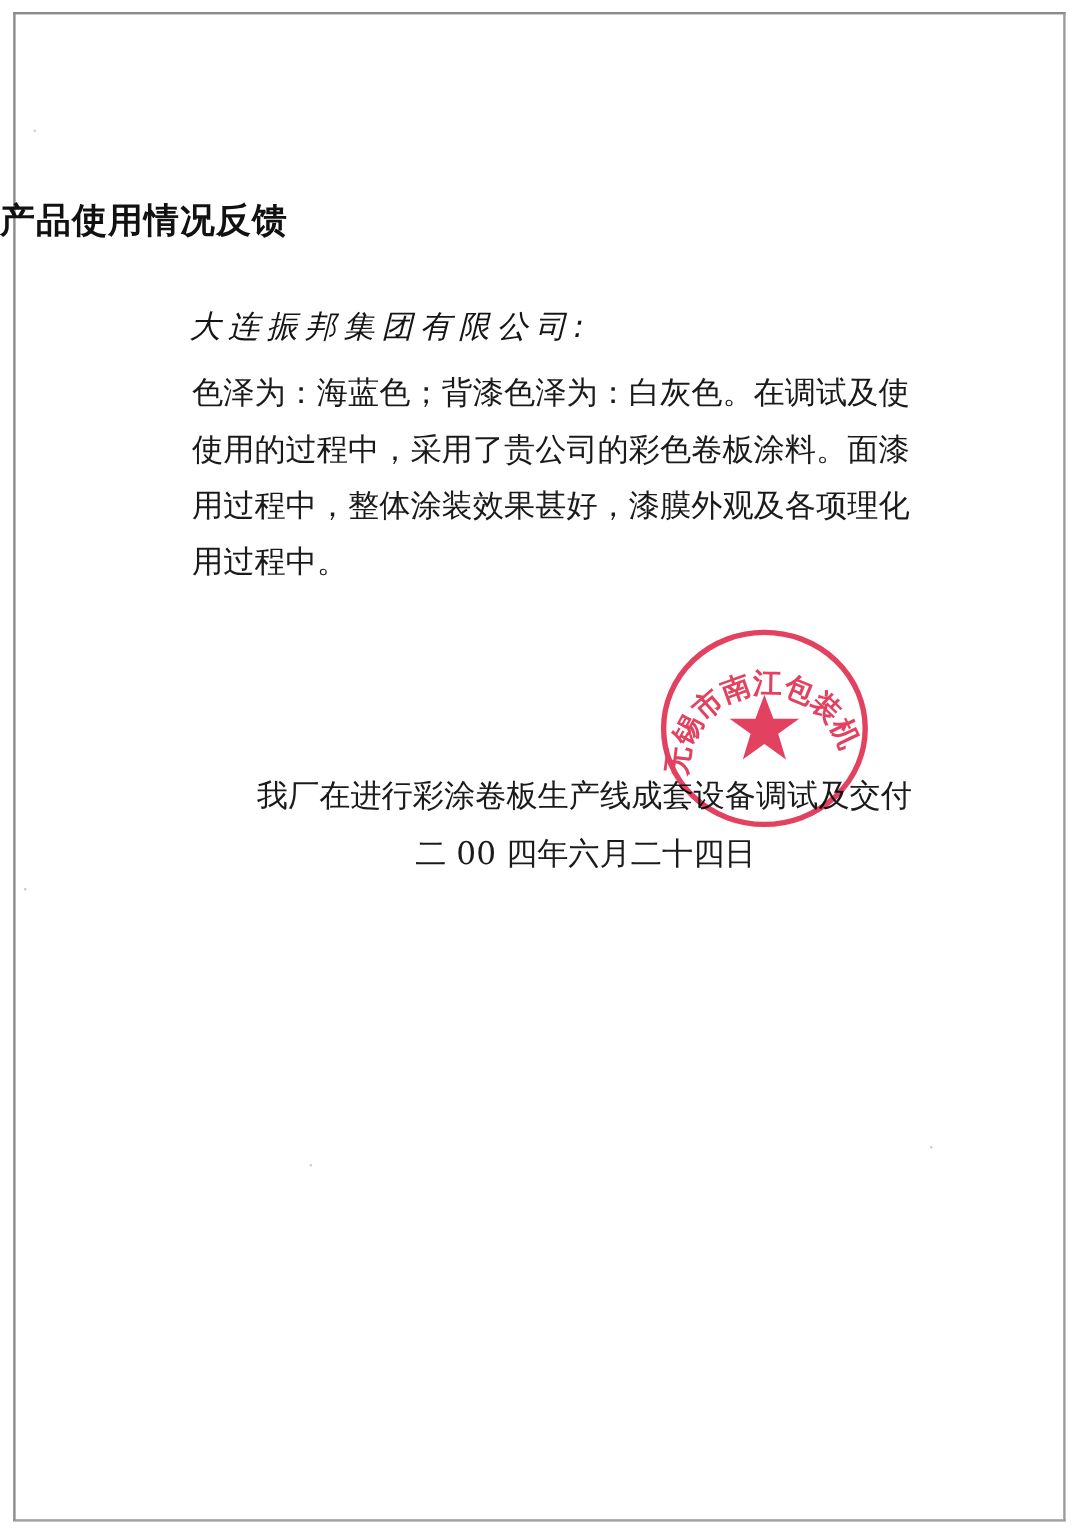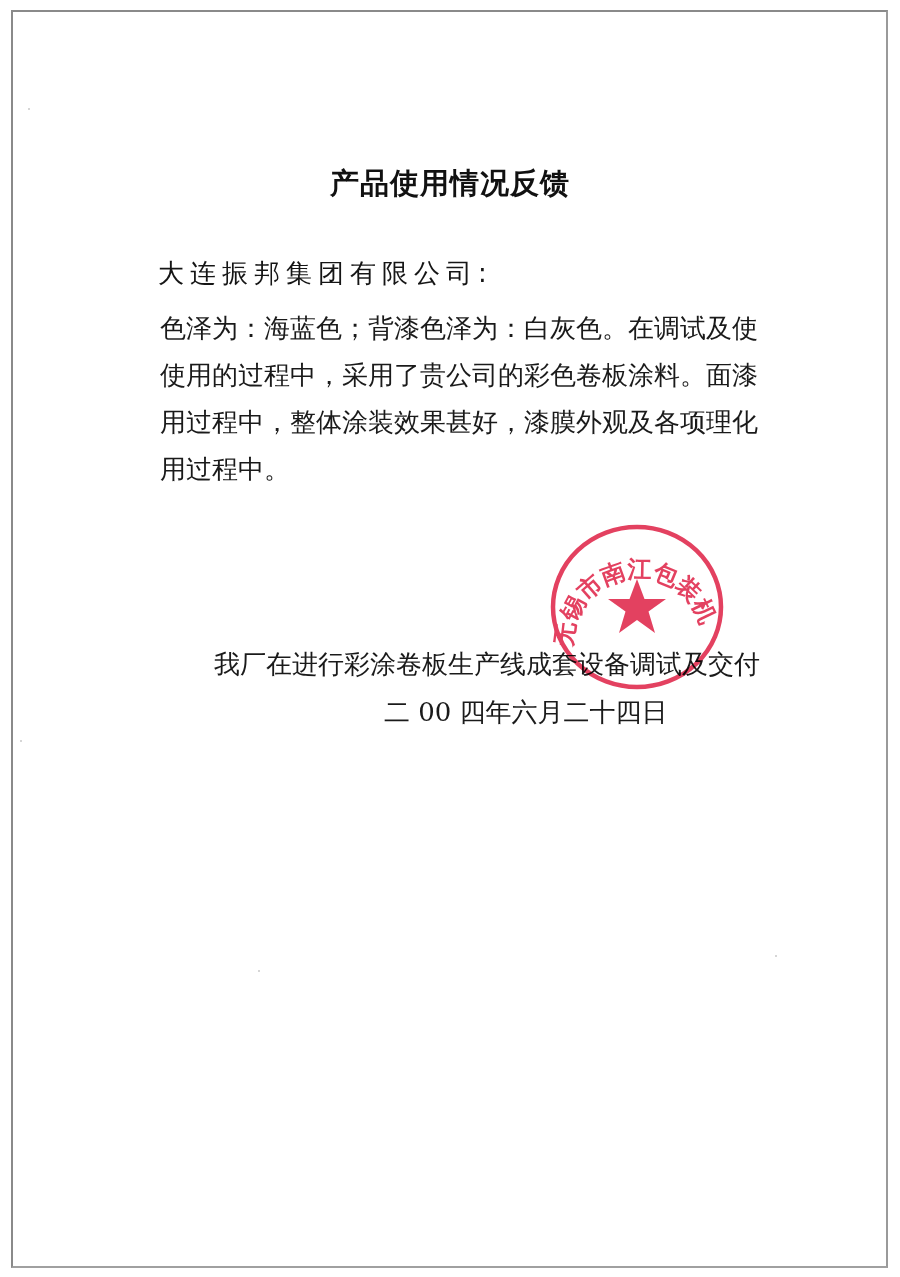--- a/index.html
+++ b/index.html
@@ -25,37 +25,38 @@
       border-right-color: #9a9a9a;
       border-bottom-color: #a0a0a0;
       background: #ffffff;
       box-sizing: border-box;
     }
     .doc-title {
       position: absolute;
       left: 0;
       width: 900px;
       top: 163px;
-      text-align: center;
+      text-align: left;
       font-family: "DejaVu Sans", "Liberation Sans", sans-serif;
       font-weight: bold;
       font-size: 29px;
       letter-spacing: 1px;
       line-height: 40px;
       color: #111;
     }
     .recipient {
       position: absolute;
       left: 158px;
       top: 253px;
       font-family: "DejaVu Sans", "Liberation Sans", sans-serif;
       font-size: 26px;
       letter-spacing: 6px;
       line-height: 40px;
       color: #151515;
+      font-style: italic;
     }
     .body-text {
       position: absolute;
       left: 160px;
       top: 305px;
       width: 650px;
       font-size: 26px;
       line-height: 47px;
       color: #1a1a1a;
     }
@@ -76,21 +77,21 @@
       color: #1a1a1a;
     }
     .sig-org {
       position: absolute;
       left: 214px;
       top: 0;
       white-space: nowrap;
     }
     .sig-date {
       position: absolute;
-      left: 384px;
+      left: 346px;
       top: 48px;
       white-space: nowrap;
     }
     .stamp {
       position: absolute;
       left: 545px;
       top: 523px;
       width: 180px;
       height: 170px;
       opacity: 0.88;

